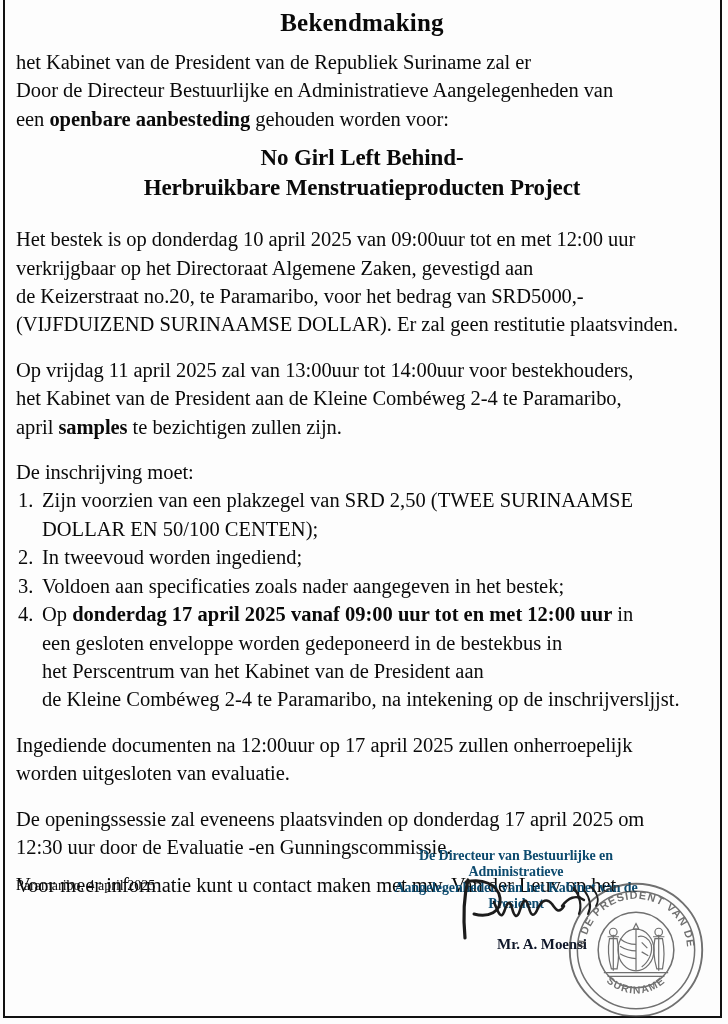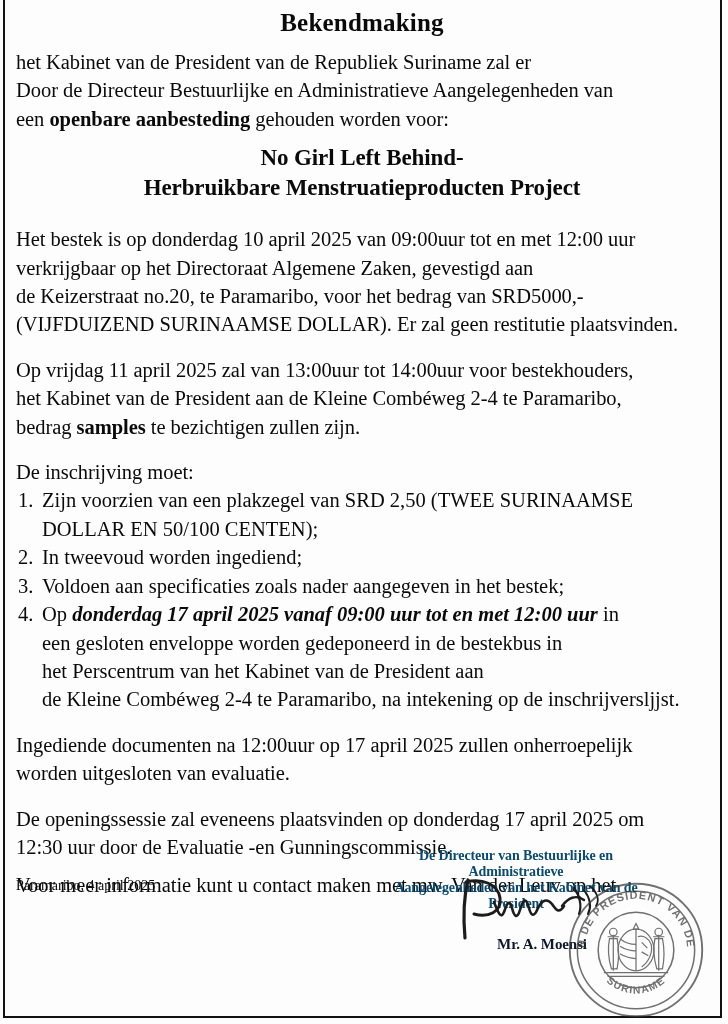--- a/index.html
+++ b/index.html
@@ -60,21 +60,21 @@
 
   .project-title {
     text-align: center;
     font-weight: bold;
     font-size: 23px;
     line-height: 30px;
     letter-spacing: -0.1px;
   }
 
   .b { font-weight: bold; }
-  .bi { font-weight: bold; font-style: italic; }
+  .bi { font-weight: bold; }
 
   ol.inschrijving {
     margin: 0;
     padding: 0;
     list-style: none;
   }
   ol.inschrijving > li {
     position: relative;
     padding-left: 26px;
     font-size: 20.5px;
@@ -164,21 +164,21 @@
 
     <p class="para">Het bestek is op donderdag 10 april 2025 van 09:00uur tot en met 12:00 uur</p>
     <p class="para">verkrijgbaar op het Directoraat Algemene Zaken, gevestigd aan</p>
     <p class="para">de Keizerstraat no.20, te Paramaribo, voor het bedrag van SRD5000,-</p>
     <p class="para">(VIJFDUIZEND SURINAAMSE DOLLAR). Er zal geen restitutie plaatsvinden.</p>
 
     <div class="gap-md"></div>
 
     <p class="para">Op vrijdag 11 april 2025 zal van 13:00uur tot 14:00uur voor bestekhouders,</p>
     <p class="para">het Kabinet van de President aan de Kleine Combéweg 2-4 te Paramaribo,</p>
-    <p class="para"><span>bedrag </span><span class="b">samples</span><span> te bezichtigen zullen zijn.</span></p>
+    <p class="para"><span>april </span><span class="b">samples</span><span> te bezichtigen zullen zijn.</span></p>
 
     <div class="gap-md"></div>
 
     <p class="para">De inschrijving moet:</p>
 
     <ol class="inschrijving">
       <li>
         <span class="num">1.</span>
         <span>Zijn voorzien van een plakzegel van SRD 2,50 (TWEE SURINAAMSE</span><br>
         <span>DOLLAR EN 50/100 CENTEN);</span>

